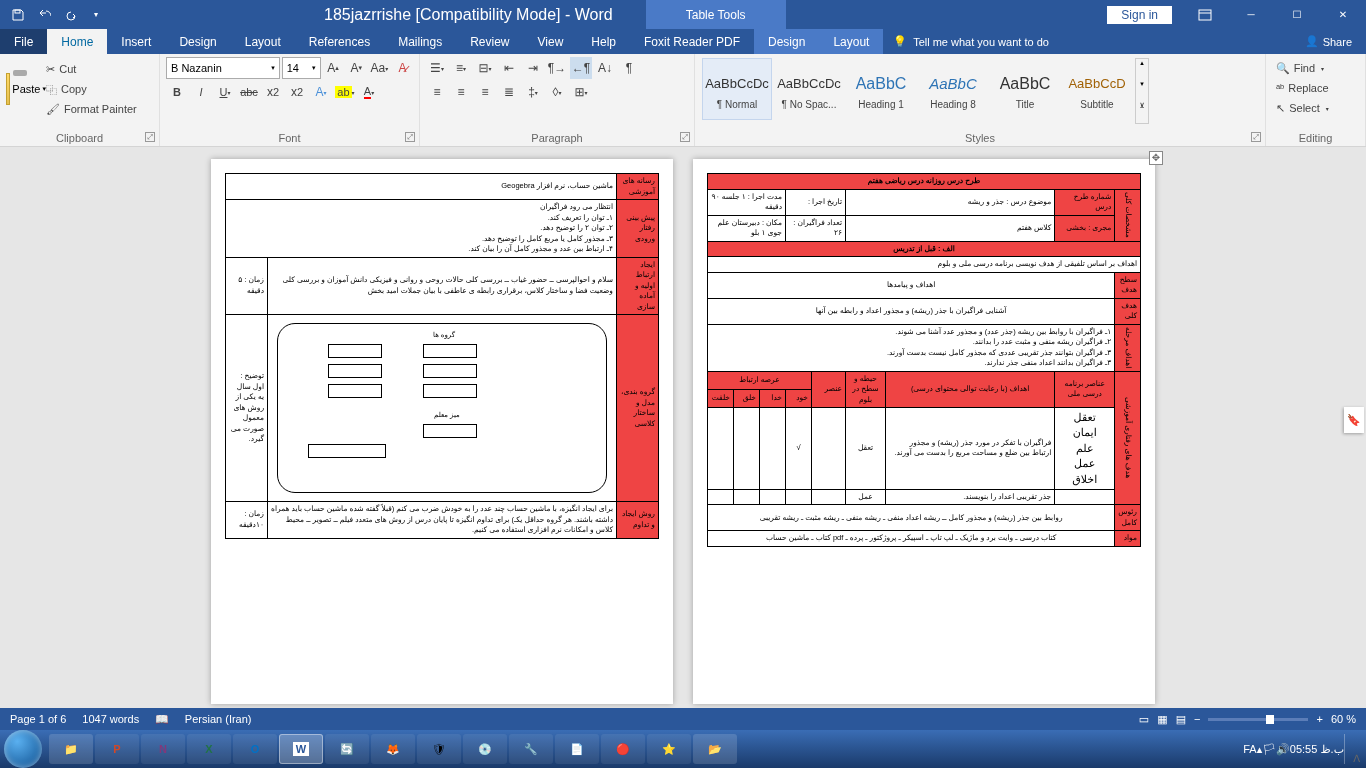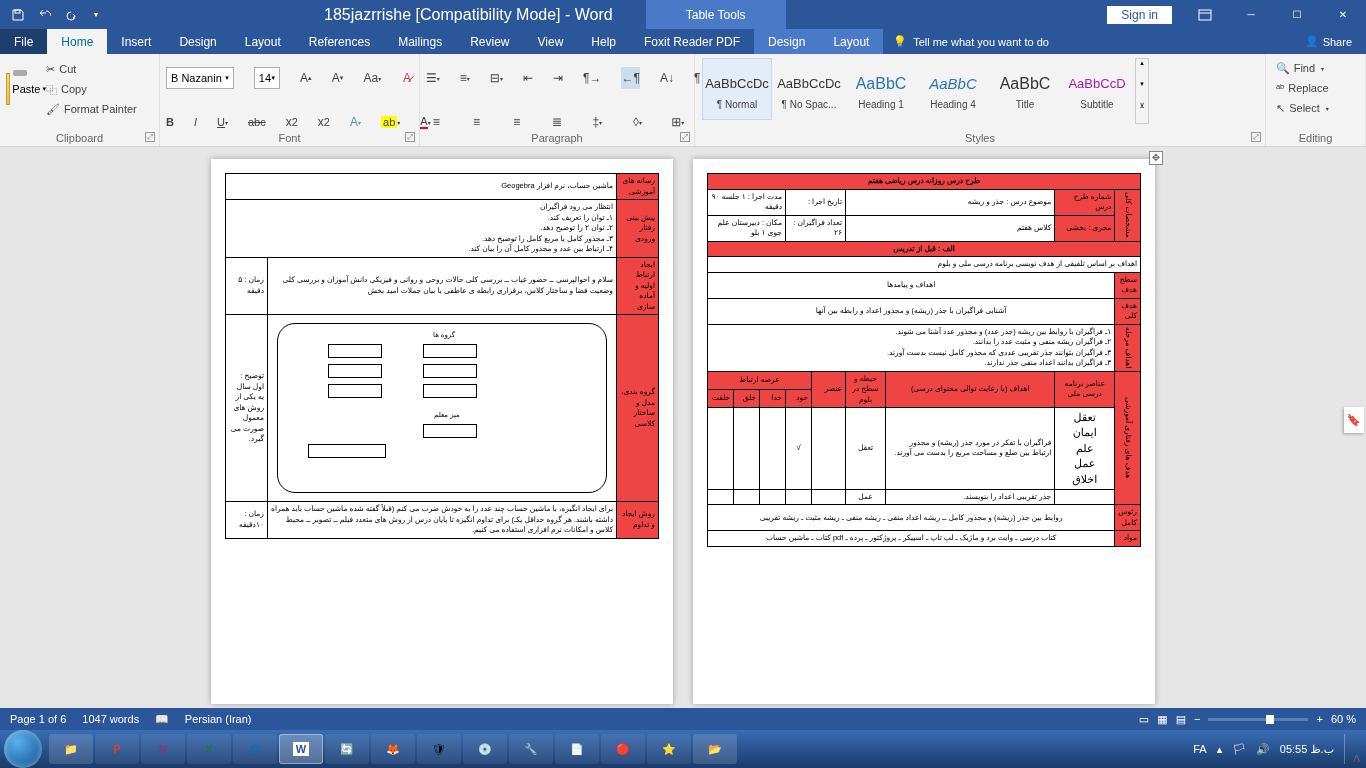--- a/index.html
+++ b/index.html
@@ -23,21 +23,21 @@
 .group{border-right:1px solid #e0e0e0;padding:2px 6px;display:flex;flex-direction:column;position:relative}
 .group-label{position:absolute;bottom:2px;left:0;right:0;text-align:center;color:#666;font-size:11px}
 .group-dialog{position:absolute;bottom:4px;right:4px;width:10px;height:10px;border:1px solid #999;font-size:7px;text-align:center;line-height:8px;color:#666}
 .clipboard-group{width:160px}
 .paste-btn{width:40px;height:66px;display:flex;flex-direction:row;align-items:center;justify-content:center;gap:2px}
 .paste-icon{width:28px;height:32px;background:linear-gradient(#ffd966,#e6c050);border:1px solid #c4a030;position:relative}
 .paste-icon::before{content:'';position:absolute;top:-4px;left:6px;width:14px;height:6px;background:#aaa;border-radius:2px}
 .clip-right{display:flex;flex-direction:column;gap:2px;padding:4px 0}
 .clip-item{display:flex;align-items:center;gap:4px;font-size:11px;color:#444;height:18px}
 .font-group{width:260px}
-.font-row{display:flex;gap:20px;align-items:center;height:24px;margin:10px 0}
+.font-row{display:flex;gap:2px;align-items:center;height:24px;margin:0 0}
 .font-combo{border:1px solid #ababab;background:#fff;height:22px;display:flex;align-items:center;padding:0 4px;font-size:12px}
 .rbtn{width:22px;height:22px;display:flex;align-items:center;justify-content:center;color:#444;font-size:12px}
 .para-group{width:275px}
 .styles-group{flex:1;display:flex}
 .style-item{width:70px;height:62px;border:1px solid transparent;display:flex;flex-direction:column;align-items:center;justify-content:center;margin:2px 1px}
 .style-item.active{border:1px solid #c4d5ed;background:#e4ecf7}
 .style-preview{font-size:13px;color:#333;height:30px;display:flex;align-items:center}
 .style-name{font-size:10px;color:#444}
 .edit-group{width:100px}
 .edit-item{display:flex;align-items:center;gap:4px;font-size:11px;color:#444;height:20px;padding:0 4px}
@@ -47,21 +47,21 @@
 .doc-table td{border:1px solid #000;padding:2px 3px;vertical-align:middle;font-size:7.5px;line-height:1.4}
 .gray{background:#ef4444}
 .rot{writing-mode:vertical-rl;text-align:center;font-size:7px}
 .statusbar{height:22px;background:#2b579a;color:#fff;display:flex;align-items:center;padding:0 10px;font-size:11px;gap:16px}
 .status-right{margin-left:auto;display:flex;align-items:center;gap:8px}
 .zoom-slider{width:100px;height:3px;background:#5b7db8;position:relative}
 .zoom-thumb{position:absolute;left:58px;top:-3px;width:8px;height:9px;background:#fff}
 .taskbar{height:38px;background:linear-gradient(#3a6db5,#1a3a6a);display:flex;align-items:center;padding:0 4px}
 .start-orb{width:38px;height:38px;border-radius:50%;background:radial-gradient(circle at 35% 30%,#5ab0f0,#0a4a8a);margin-right:6px;box-shadow:inset 0 0 6px rgba(255,255,255,0.5)}
 .task-btn{width:44px;height:30px;border-radius:3px;display:flex;align-items:center;justify-content:center;margin:0 1px;background:rgba(255,255,255,0.08)}
-.tray{margin-left:auto;display:flex;align-items:center;color:#fff;gap:10px;font-size:11px;padding-right:10px}
+.tray{margin-left:auto;display:flex;align-items:center;color:#fff;font-size:11px;padding-right:10px}
 .corner-handle{position:absolute;top:-8px;right:-8px;width:14px;height:14px;border:1px solid #888;background:#fff;font-size:10px;text-align:center;line-height:12px;color:#666}
 .collapse-ribbon{position:absolute;right:6px;bottom:4px;font-size:10px;color:#666}
 .class-layout{border:1px solid #000;border-radius:18px;padding:10px 16px;margin:6px;height:170px;position:relative;direction:ltr}
 .desk{border:1px solid #000;width:54px;height:14px;position:absolute}
 .desk-lbl{position:absolute;font-size:7px}
 svg{display:block}
 </style>
 </head>
 <body>
 
@@ -233,28 +233,28 @@
       <div class="style-item">
           <div class="style-preview">AaBbCcDc</div>
           <div class="style-name">¶ No Spac...</div>
         </div>
       <div class="style-item">
           <div class="style-preview" style="font-size:16px;color:#2e74b5">AaBbC</div>
           <div class="style-name">Heading 1</div>
         </div>
       <div class="style-item">
           <div class="style-preview" style="font-size:15px;font-style:italic;color:#2e74b5">AaBbC</div>
-          <div class="style-name">Heading 4</div>
+          <div class="style-name">Heading 8</div>
         </div>
       <div class="style-item">
           <div class="style-preview" style="font-size:16px">AaBbC</div>
           <div class="style-name">Title</div>
         </div>
       <div class="style-item">
-          <div class="style-preview" style="color:#a21caf">AaBbCcD</div>
+          <div class="style-preview" style="color:#a16207">AaBbCcD</div>
           <div class="style-name">Subtitle</div>
         </div>
       <div style="width:14px;display:flex;flex-direction:column;border:1px solid #ccc;margin:2px">
         <div style="flex:1;text-align:center;font-size:7px">▴</div>
         <div style="flex:1;text-align:center;font-size:7px">▾</div>
         <div style="flex:1;text-align:center;font-size:7px">⊻</div>
       </div>
     </div>
     <div class="group-label">Styles</div>
     <div class="group-dialog">⤢</div>

